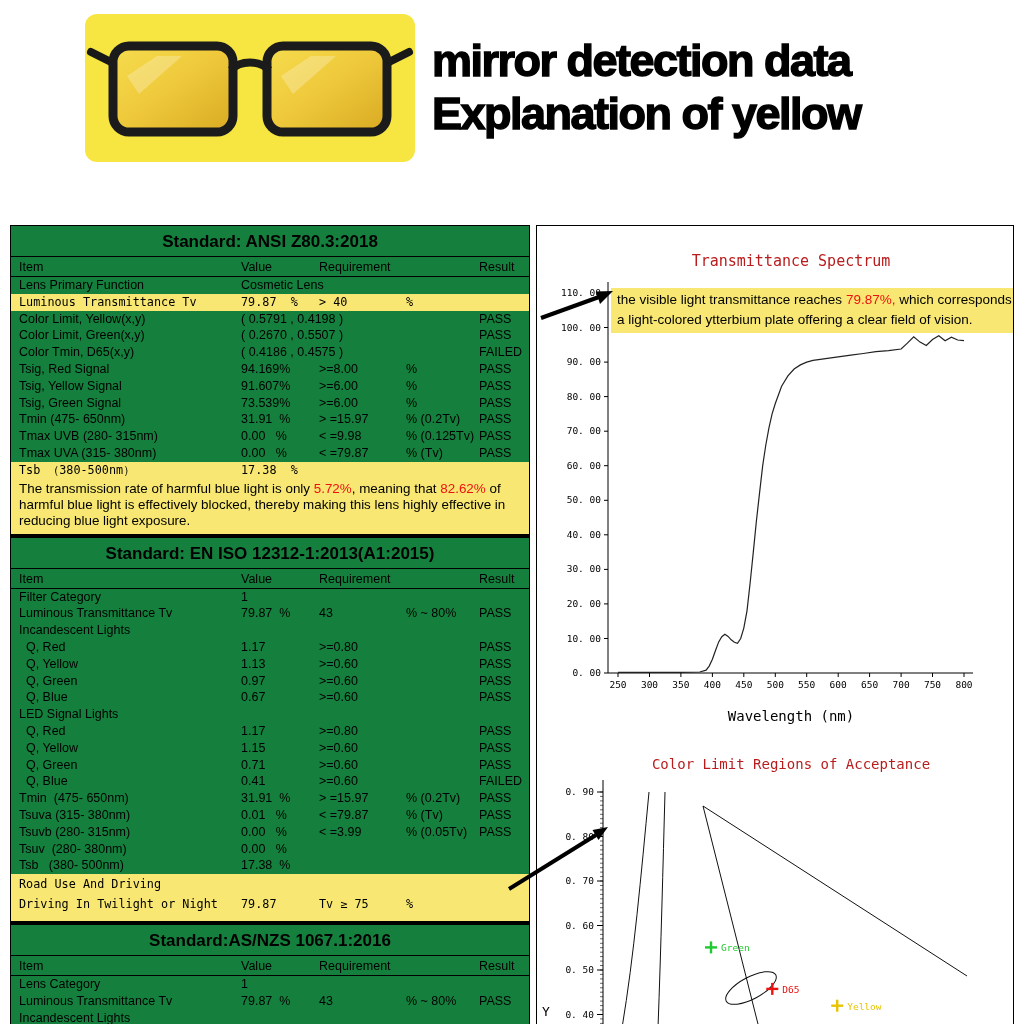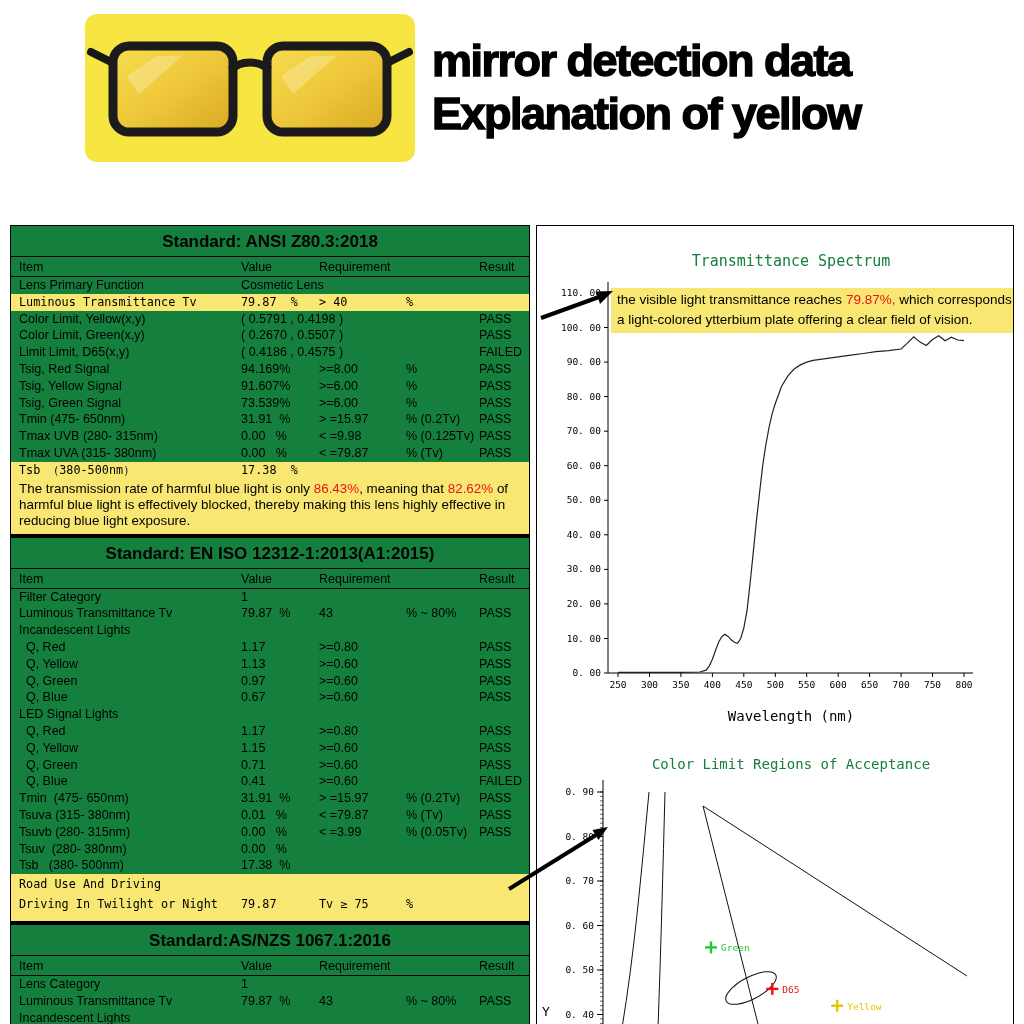--- a/index.html
+++ b/index.html
@@ -32,21 +32,21 @@
   .trow.tall:last-child{height:27px}
   .note{background:var(--hl,#f8e873);font-size:13.4px;line-height:1.22;padding:2px 6px 4px 8px}
   .red{color:var(--red,#ee1111)}
 
   
   .callout{position:absolute;left:74px;width:429px;background:var(--hl,#f8e873);
            font-size:13.5px;line-height:1.5;padding:2px 6px;z-index:5}
   #callout1{top:62px}
   #callout2{top:562px}
   .chart-title{position:absolute;left:30px;width:448px;text-align:center;
-               font-family:"DejaVu Sans Mono",monospace;font-size:15px;color:#15803d}
+               font-family:"DejaVu Sans Mono",monospace;font-size:15px;color:#b91c1c}
   #spec-title{top:26px}
   #color-title{top:530px;font-size:14px}
   #spectrum{position:absolute;left:0;top:40px;width:478px;height:470px}
   #colorchart{position:absolute;left:0;top:550px;width:478px;height:249px;overflow:hidden}
   #xlabel{position:absolute;left:30px;top:482px;width:448px;text-align:center;
           font-family:"DejaVu Sans Mono",monospace;font-size:14px}
   #ylab{position:absolute;left:5px;top:778px;font-family:"DejaVu Sans Mono",monospace;font-size:13px}
   #spectrum text,#colorchart text{font-family:"DejaVu Sans Mono",monospace;font-size:9.5px}
   .arrows{position:absolute;left:0;top:0;z-index:9;pointer-events:none}
 </style>
@@ -110,21 +110,21 @@
           <div class="tcell">PASS</div>
         </div>
         <div class="trow">
           <div class="tcell">Color Limit, Green(x,y)</div>
           <div class="tcell">( 0.2670 , 0.5507 )</div>
           <div class="tcell"></div>
           <div class="tcell"></div>
           <div class="tcell">PASS</div>
         </div>
         <div class="trow">
-          <div class="tcell">Limit Limit, D65(x,y)</div>
+          <div class="tcell">Color Tmin, D65(x,y)</div>
           <div class="tcell">( 0.4186 , 0.4575 )</div>
           <div class="tcell"></div>
           <div class="tcell"></div>
           <div class="tcell">FAILED</div>
         </div>
         <div class="trow">
           <div class="tcell">Tsig, Red Signal</div>
           <div class="tcell">94.169%</div>
           <div class="tcell">&gt;=8.00</div>
           <div class="tcell">%</div>
@@ -166,21 +166,21 @@
           <div class="tcell">PASS</div>
         </div>
         <div class="trow hl">
           <div class="tcell">Tsb （380-500nm）</div>
           <div class="tcell">17.38  %</div>
           <div class="tcell"></div>
           <div class="tcell"></div>
           <div class="tcell"></div>
         </div>
       </section>
-    <div id="blue-note" class="note"><span>The transmission rate of harmful blue light is only </span><span class="red">86.43%</span><span>, meaning that </span><span class="red">82.62%</span><span> of harmful blue light is effectively blocked, thereby making this lens highly effective in reducing blue light exposure.</span></div>
+    <div id="blue-note" class="note"><span>The transmission rate of harmful blue light is only </span><span class="red">5.72%</span><span>, meaning that </span><span class="red">82.62%</span><span> of harmful blue light is effectively blocked, thereby making this lens highly effective in reducing blue light exposure.</span></div>
     <section id="table-1" class="lined">
         <div class="ttitle">Standard: EN ISO 12312-1:2013(A1:2015)</div>
         <div class="trow thead">
           <div class="tcell">Item</div>
           <div class="tcell">Value</div>
           <div class="tcell">Requirement</div>
           <div class="tcell"></div>
           <div class="tcell">Result</div>
         </div>
         <div class="trow">

